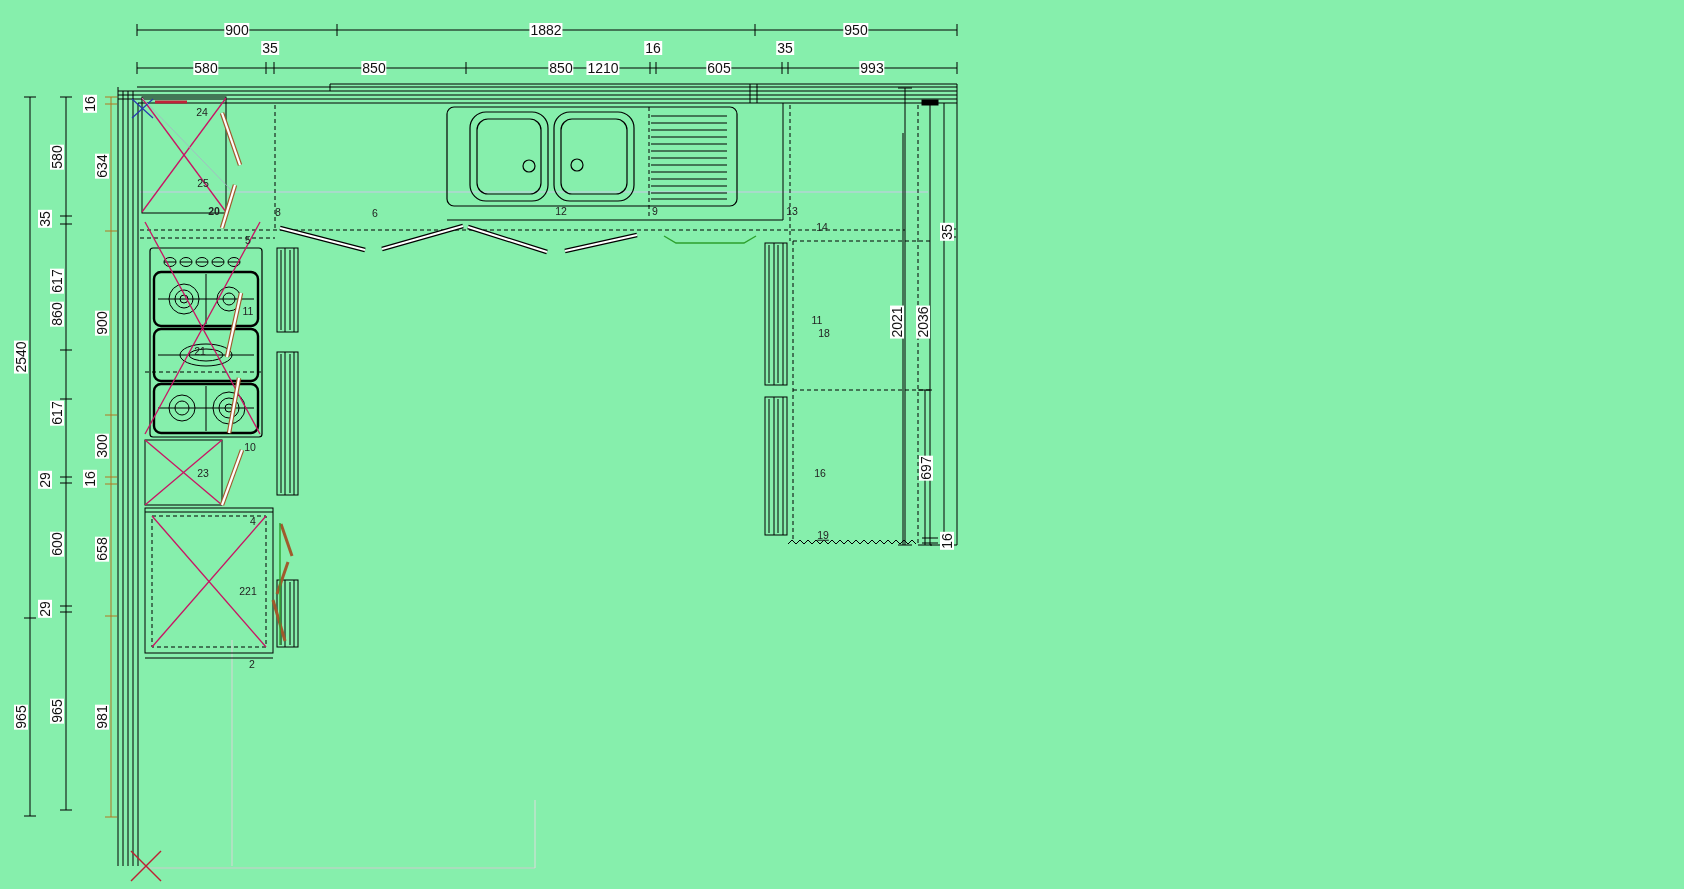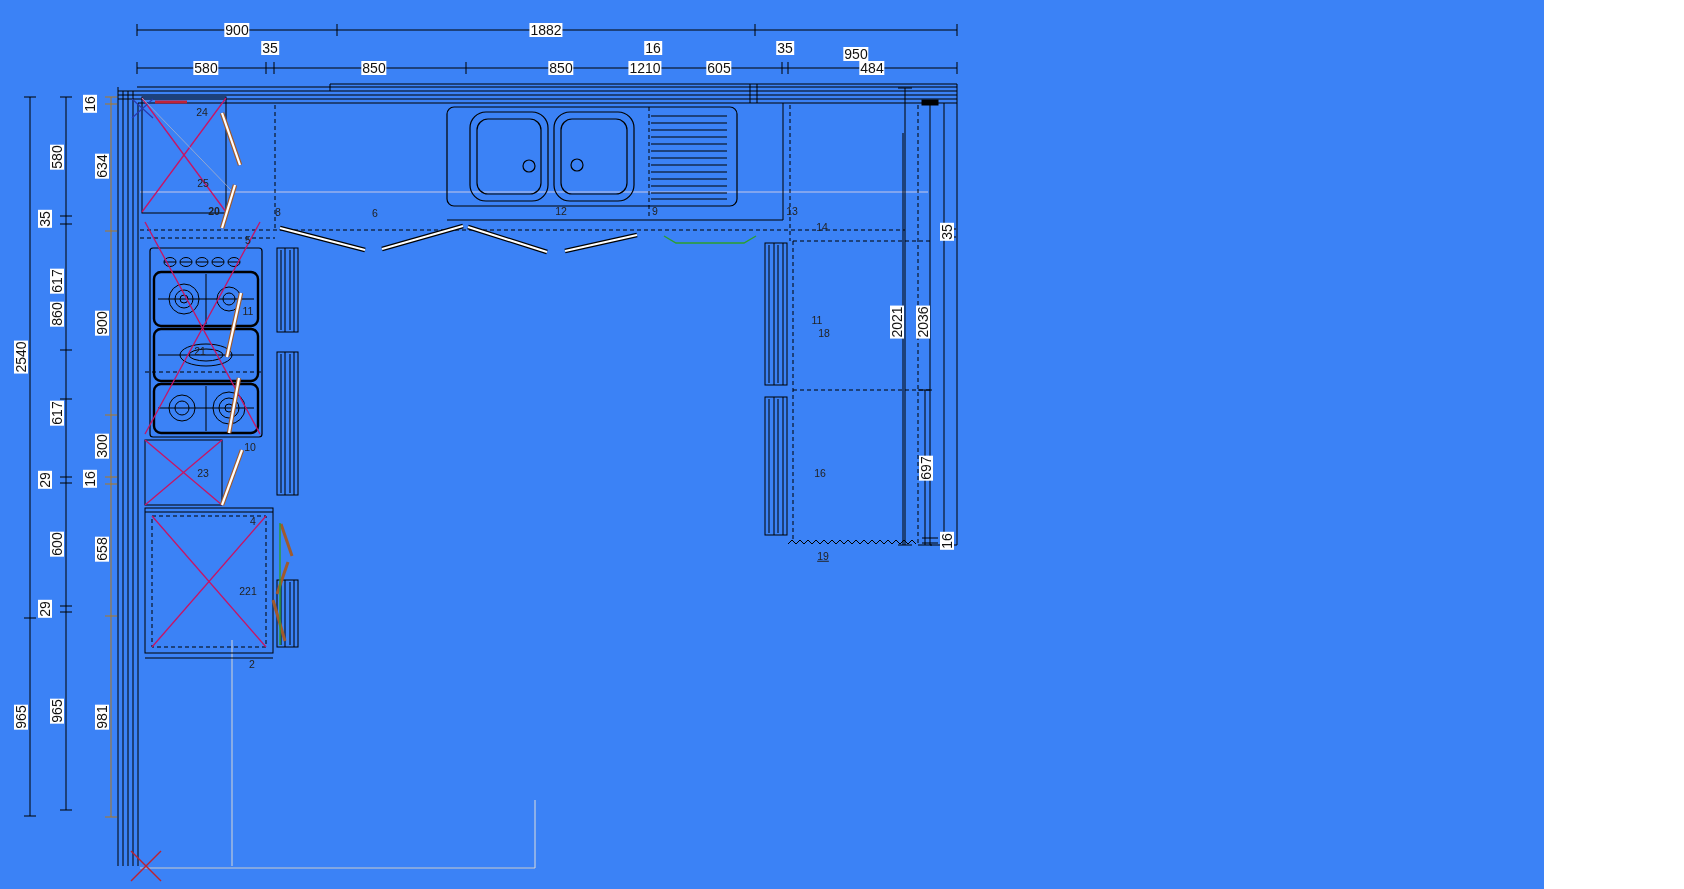--- a/index.html
+++ b/index.html
@@ -1,16 +1,16 @@
 <!DOCTYPE html>
 <html><head>
 <meta charset="utf-8">
 <style>
   html,body{margin:0;padding:0;background:#fff;}
-  #canvas{position:relative;width:1544px;height:889px;background:#3b82f6;overflow:hidden;
+  #canvas{position:relative;width:1684px;height:889px;background:#86efac;overflow:hidden;
           font-family:"Liberation Sans",sans-serif;}
   #drawing{position:absolute;left:0;top:0;}
   #labels{position:absolute;left:0;top:0;width:1684px;height:889px;pointer-events:none;}
   .dim{position:absolute;transform:translate(-50%,-50%);font:14px "Liberation Sans",sans-serif;
        color:#111;background:#fff;padding:0 1px;white-space:nowrap;line-height:1;}
   .dim.rot{transform:translate(-50%,-50%) rotate(-90deg);}
   .item{position:absolute;transform:translate(-50%,-50%);font:10.5px "Liberation Sans",sans-serif;
        color:#222;background:transparent;white-space:nowrap;line-height:1;}
 </style>
 </head>
@@ -290,27 +290,27 @@
   </g>
 
   <g stroke="#000" stroke-width="1" fill="none">
     <path d="M788,544 l4,-4 4,4 4,-4 4,4 4,-4 4,4 4,-4 4,4 4,-4 4,4 4,-4 4,4 4,-4 4,4 4,-4 4,4 4,-4 4,4 4,-4 4,4 4,-4 4,4 4,-4 4,4 4,-4 4,4 4,-4 4,4 4,-4 4,4 4,-4 4,4"></path>
   </g>
 </svg>
 
 <div id="labels">
       <span class="dim" style="left: 237px; top: 30px;">900</span>
       <span class="dim" style="left: 546px; top: 30px;">1882</span>
-      <span class="dim" style="left: 856px; top: 30px; margin-top: 24px;">950</span>
+      <span class="dim" style="left: 856px; top: 30px;">950</span>
       <span class="dim" style="left: 206px; top: 68px;">580</span>
       <span class="dim" style="left: 374px; top: 68px;">850</span>
       <span class="dim" style="left: 561px; top: 68px;">850</span>
-      <span class="dim" style="left: 603px; top: 68px; margin-left: 42px;">1210</span>
+      <span class="dim" style="left: 603px; top: 68px;">1210</span>
       <span class="dim" style="left: 719px; top: 68px;">605</span>
-      <span class="dim" style="left: 872px; top: 68px;">484</span>
+      <span class="dim" style="left: 872px; top: 68px;">993</span>
       <span class="dim" style="left: 270px; top: 48px;">35</span>
       <span class="dim" style="left: 653px; top: 48px;">16</span>
       <span class="dim" style="left: 785px; top: 48px;">35</span>
       <span class="dim rot" style="left: 21px; top: 357px;">2540</span>
       <span class="dim rot" style="left: 21px; top: 717px;">965</span>
       <span class="dim rot" style="left: 57px; top: 157px;">580</span>
       <span class="dim rot" style="left: 45px; top: 219px;">35</span>
       <span class="dim rot" style="left: 57px; top: 281px;">617</span>
       <span class="dim rot" style="left: 57px; top: 314px;">860</span>
       <span class="dim rot" style="left: 57px; top: 413px;">617</span>
@@ -343,15 +343,15 @@
       <span class="item" style="left: 252px; top: 664px;">2</span>
       <span class="item" style="left: 278px; top: 212px;">8</span>
       <span class="item" style="left: 375px; top: 213px;">6</span>
       <span class="item" style="left: 561px; top: 211px;">12</span>
       <span class="item" style="left: 655px; top: 211px;">9</span>
       <span class="item" style="left: 792px; top: 211px;">13</span>
       <span class="item" style="left: 822px; top: 227px;">14</span>
       <span class="item" style="left: 817px; top: 320px;">11</span>
       <span class="item" style="left: 824px; top: 333px;">18</span>
       <span class="item" style="left: 820px; top: 473px;">16</span>
-      <span class="item" style="left: 823px; top: 556px; text-decoration: underline;">19</span>
+      <span class="item" style="left: 823px; top: 535px; text-decoration: underline;">19</span>
     </div>
 </div>
 
 </body></html>

